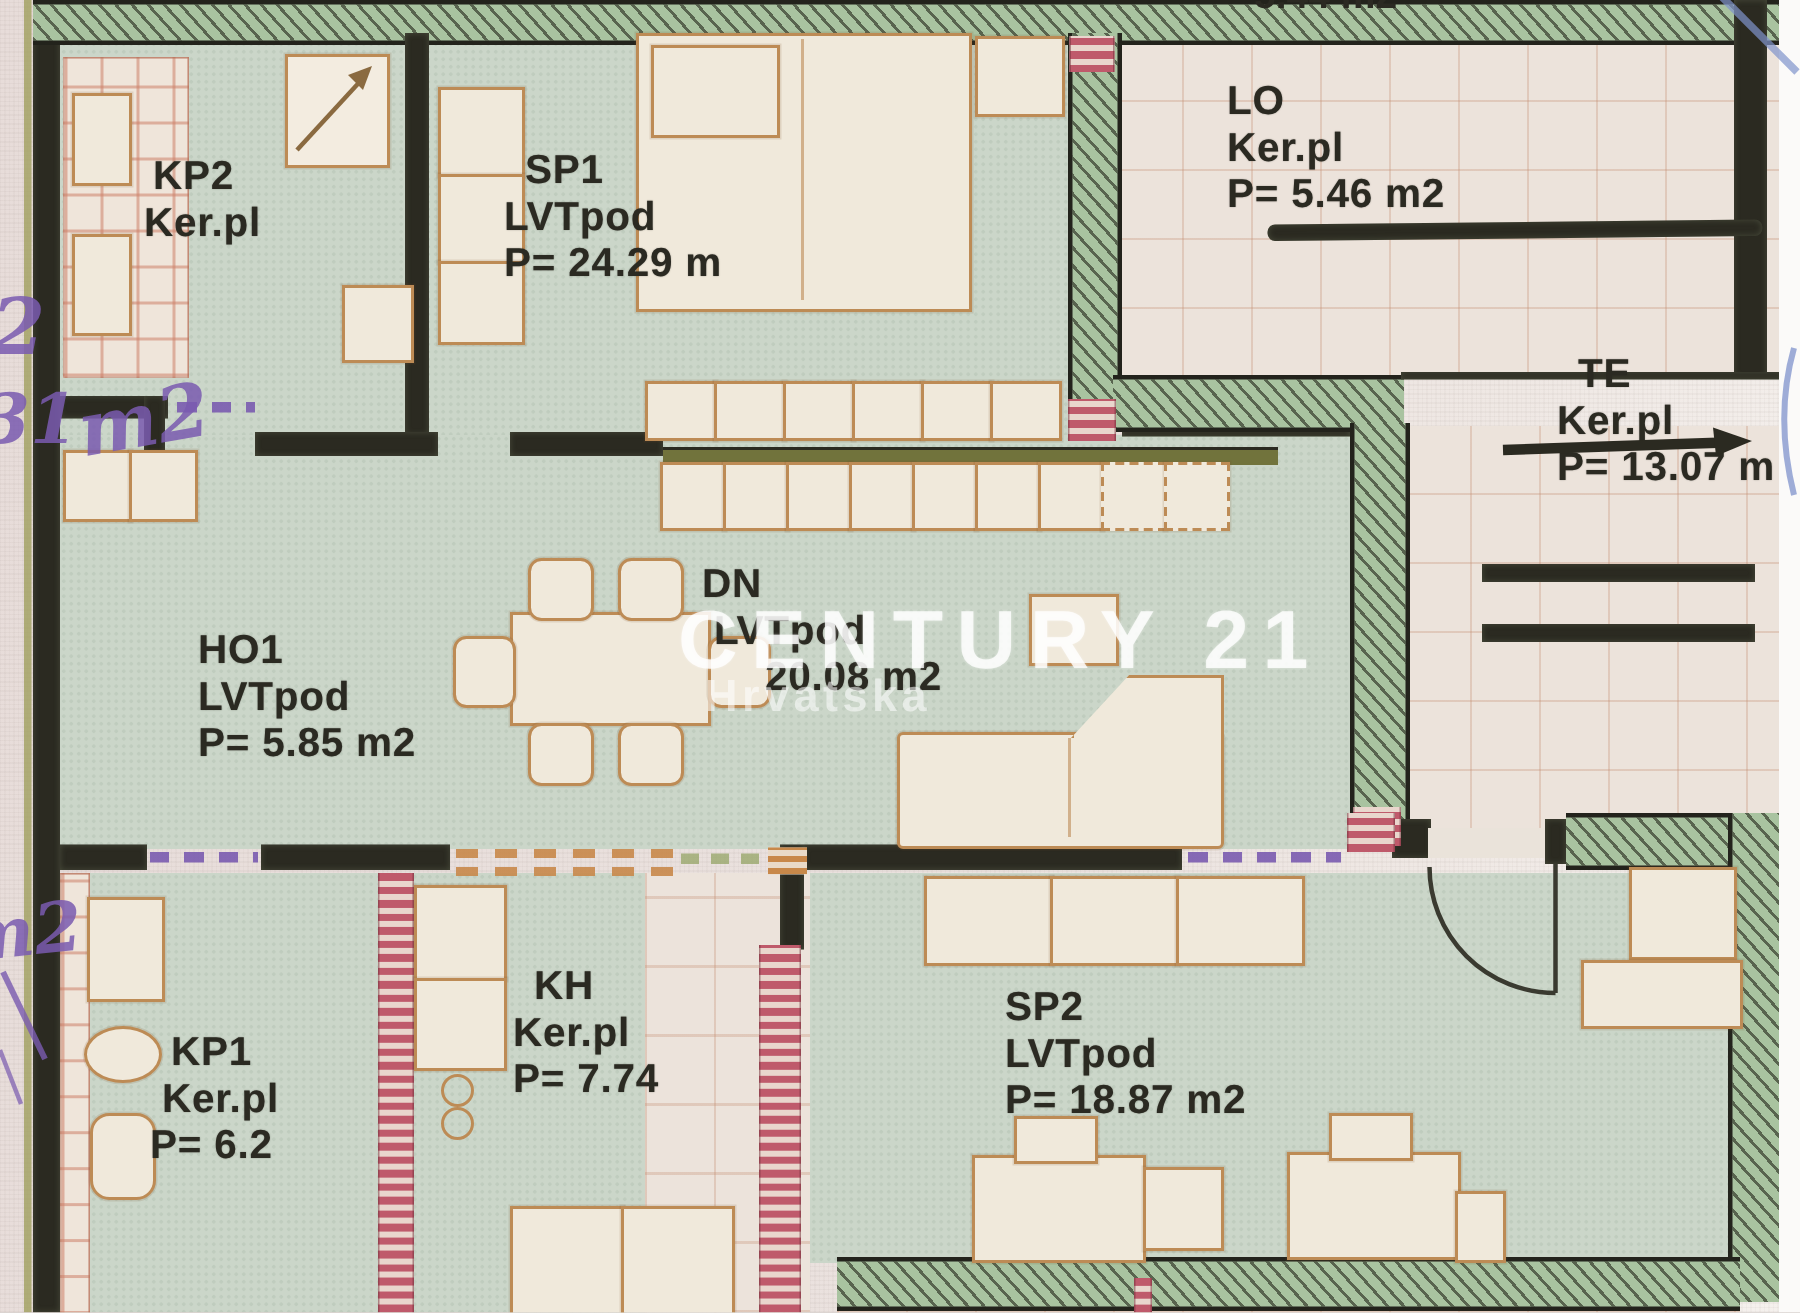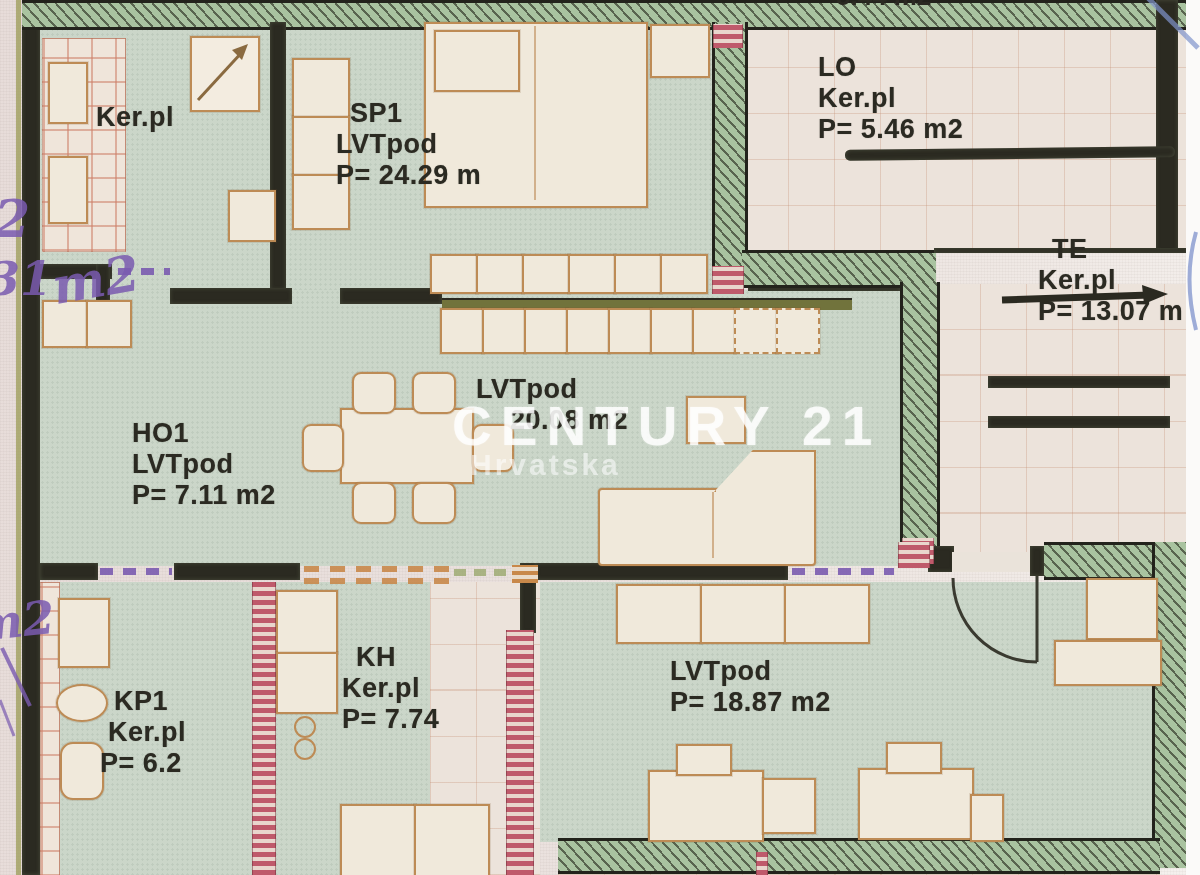--- a/index.html
+++ b/index.html
@@ -181,57 +181,60 @@
   <div class="furn z4" style="left:1086px;top:578px;width:68px;height:58px"></div>
   <div class="furn z4" style="left:1054px;top:640px;width:104px;height:42px"></div>
   <div class="furn z4" style="left:648px;top:770px;width:112px;height:68px"></div>
   <div class="furn z4" style="left:676px;top:744px;width:52px;height:28px"></div>
   <div class="furn z4" style="left:858px;top:768px;width:112px;height:68px"></div>
   <div class="furn z4" style="left:886px;top:742px;width:52px;height:28px"></div>
   <div class="furn z4" style="left:762px;top:778px;width:50px;height:52px"></div>
   <div class="furn z4" style="left:970px;top:794px;width:30px;height:44px"></div>
 
   <div class="label z5" style="left:88px;top:102px">
+    <div class="i1">KP2</div>
     <div class="i2">Ker.pl</div>
   </div>
   <div class="label z5" style="left:336px;top:98px">
     <div class="i1">SP1</div>
     <div>LVTpod</div>
     <div>P= 24.29 m</div>
   </div>
   <div class="label z5" style="left:818px;top:52px">
     <div>LO</div>
     <div>Ker.pl</div>
     <div>P= 5.46 m2</div>
   </div>
   <div class="label z5" style="left:1038px;top:234px">
     <div class="i1">TE</div>
     <div>Ker.pl</div>
     <div>P= 13.07 m</div>
   </div>
   <div class="label z5" style="left:132px;top:418px">
     <div>HO1</div>
     <div>LVTpod</div>
-    <div>P= 7.11 m2</div>
+    <div>P= 5.85 m2</div>
   </div>
   <div class="label z5" style="left:468px;top:374px">
+    <div>DN</div>
     <div class="i2">LVTpod</div>
     <div style="padding-left:42px">20.08 m2</div>
   </div>
   <div class="label z5" style="left:342px;top:642px">
     <div class="i1">KH</div>
     <div>Ker.pl</div>
     <div>P= 7.74</div>
   </div>
   <div class="label z5" style="left:100px;top:686px">
     <div class="i1">KP1</div>
     <div class="i2">Ker.pl</div>
     <div>P= 6.2</div>
   </div>
   <div class="label z5" style="left:670px;top:656px">
+    <div>SP2</div>
     <div>LVTpod</div>
     <div>P= 18.87 m2</div>
   </div>
 
   <div class="topclip z5">
     <span>5.44 m2</span>
   </div>
 
   <div class="hand z6" style="left:-6px;top:188px;font-size:52px">2</div>
   <div class="hand z6" style="left:-12px;top:252px;font-size:46px">31</div>

